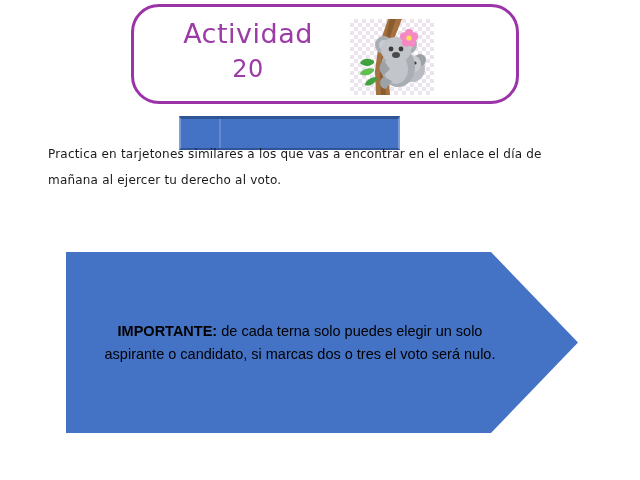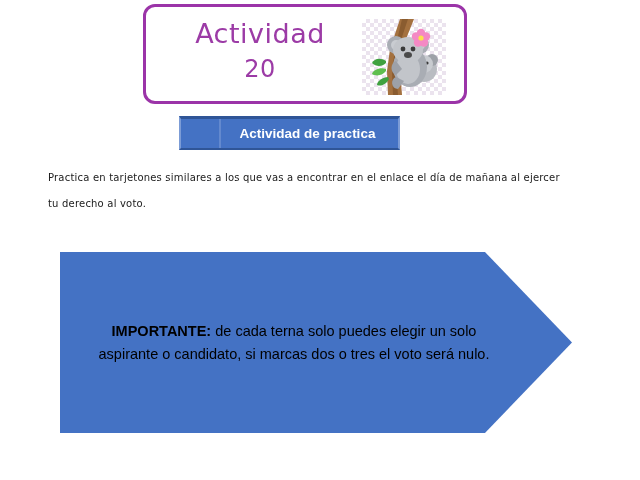--- a/index.html
+++ b/index.html
@@ -11,27 +11,27 @@
     height: 480px;
     background: #ffffff;
     font-family: "Liberation Sans", sans-serif;
     position: relative;
     overflow: hidden;
   }
 
   
   #title-card {
     position: absolute;
-    left: 143px;
+    left: 131px;
     top: 4px;
-    width: 324px;
+    width: 388px;
     height: 100px;
     box-sizing: border-box;
     border: 3px solid #9B34A8;
-    border-radius: 12px;
+    border-radius: 28px;
     background: #ffffff;
   }
   #title-text-wrap {
     position: absolute;
     left: 14px;
     top: 8px;
     width: 200px;
     text-align: center;
   }
   .title-line {
@@ -94,33 +94,33 @@
     font-family: "Liberation Sans", sans-serif;
     font-weight: bold;
     font-size: 13.5px;
     padding-right: 4px;
   }
 
   
   #instruction-paragraph {
     position: absolute;
     left: 48px;
-    top: 165px;
+    top: 141px;
     width: 520px;
     font-family: "DejaVu Sans", sans-serif;
-    font-size: 10px;
+    font-size: 12px;
     line-height: 26px;
     color: #1a1a1a;
     letter-spacing: 0.2px;
   }
 
   
   #important-arrow {
     position: absolute;
-    left: 60px;
+    left: 66px;
     top: 252px;
     width: 512px;
     height: 181px;
     background: #4472C4;
     -webkit-clip-path: polygon(0 0, 83% 0, 100% 50%, 83% 100%, 0 100%);
     clip-path: polygon(0 0, 83% 0, 100% 50%, 83% 100%, 0 100%);
   }
   #important-text {
     position: absolute;
     left: 14px;
@@ -191,21 +191,20 @@
         <circle cx="-3" cy="4.5" r="4.2" fill="#F489C4"></circle>
         <circle cx="-5" cy="-1.5" r="4.2" fill="#F489C4"></circle>
         <circle cx="0" cy="0" r="2.6" fill="#FBE14E"></circle>
       </g>
     </svg>
   </div>
 </div>
 
 <div id="practice-banner">
   <div id="banner-left-cell"></div>
-  <div id="banner-label">Actividad de practica</div>
 </div>
 
 <div id="instruction-paragraph">Practica en tarjetones similares a los que vas a encontrar en el enlace el día de mañana al ejercer tu derecho al voto.</div>
 
 <div id="important-arrow">
   <div id="important-text">
     <div>
       <span id="important-lead">IMPORTANTE:</span><span> de cada terna solo puedes elegir un solo aspirante o candidato, si marcas dos o tres el voto será nulo.</span>
     </div>
   </div>

